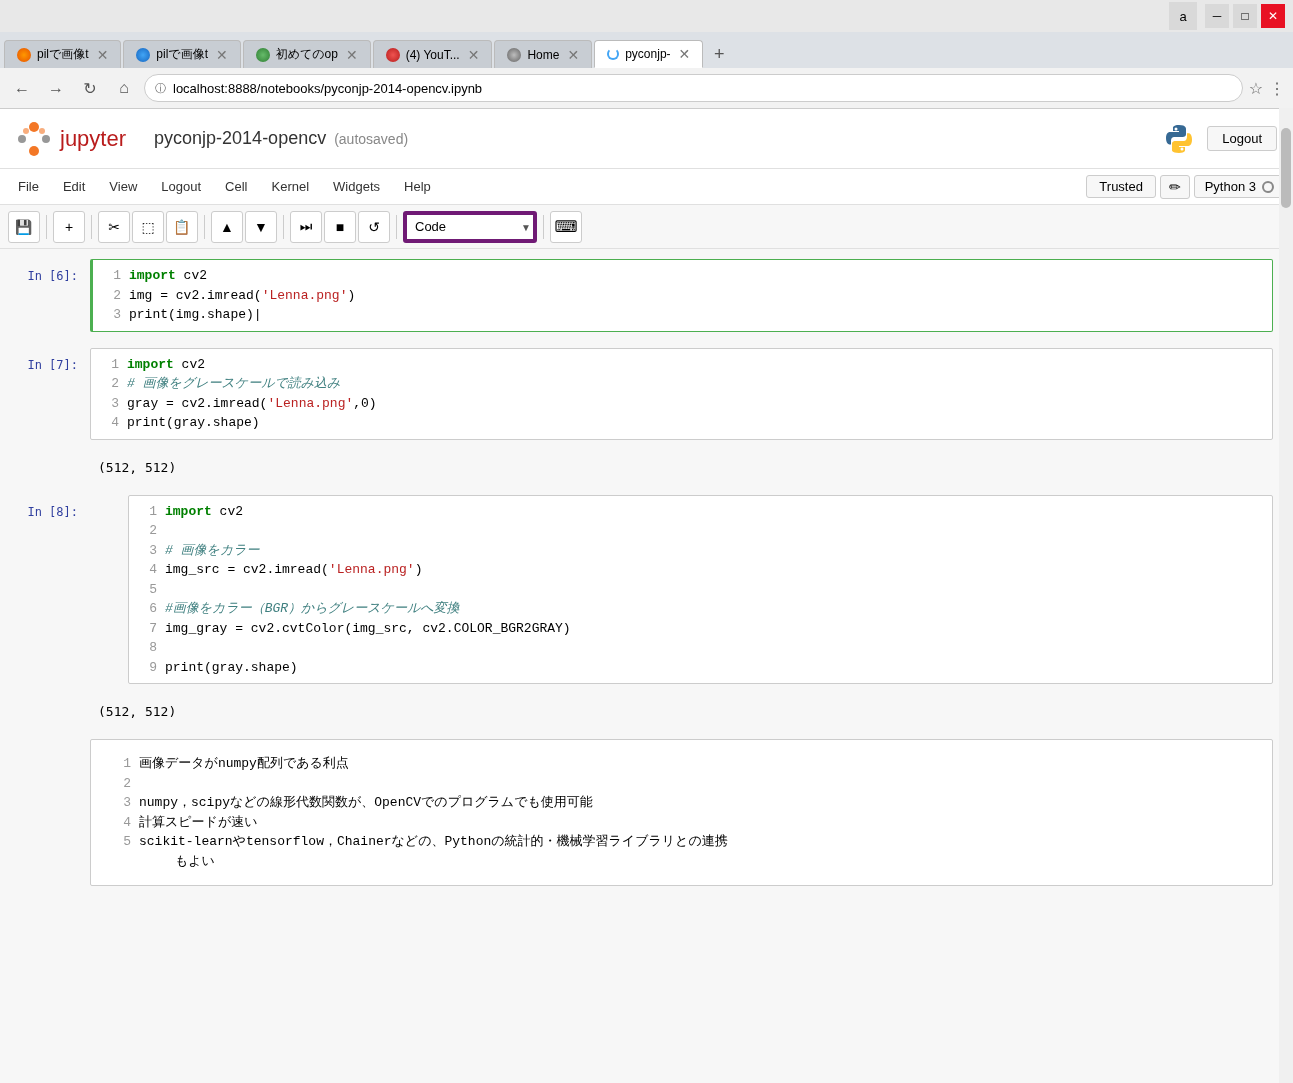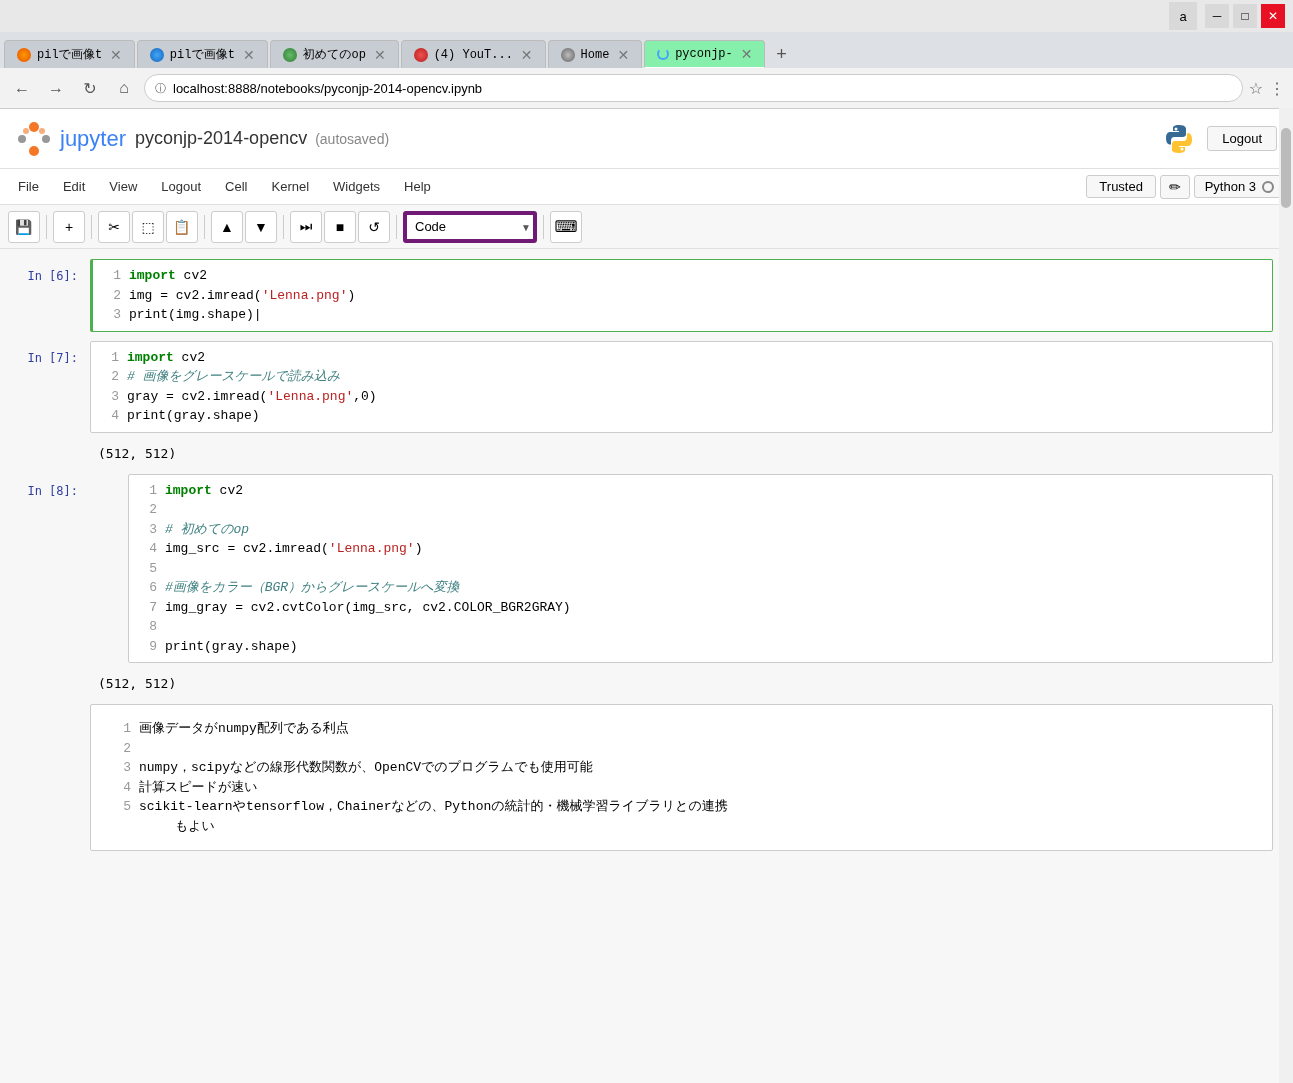--- a/index.html
+++ b/index.html
@@ -13,48 +13,48 @@
     .window-controls { display: flex; gap: 4px; }
     .win-btn { width: 24px; height: 24px; border: none; cursor: pointer; display: flex; align-items: center; justify-content: center; font-size: 12px; }
     .win-btn.minimize { background: #d9d9d9; }
     .win-btn.maximize { background: #d9d9d9; }
     .win-btn.close { background: #e81123; color: white; }
     .profile-btn { width: 28px; height: 28px; background: #d9d9d9; border: none; display: flex; align-items: center; justify-content: center; margin-right: 8px; font-size: 13px; }
 
     
     .tabs-bar { display: flex; align-items: flex-end; padding: 0 4px; background: #dde1e6; height: 36px; }
     .tab { display: flex; align-items: center; height: 28px; padding: 0 12px; background: #c8cdd3; border-radius: 4px 4px 0 0; margin-right: 2px; font-size: 12px; max-width: 160px; gap: 6px; border: 1px solid #bbb; border-bottom: none; cursor: pointer; }
-    .tab.active { background: #86efac; border-bottom: 1px solid #fff; z-index: 1; }
+    .tab.active { background: #ffffff; border-bottom: 1px solid #fff; z-index: 1; }
     .tab-favicon { width: 14px; height: 14px; border-radius: 50%; display: inline-block; }
     .tab-favicon.orange { background: radial-gradient(circle, #ff9800, #e65100); }
     .tab-favicon.blue { background: radial-gradient(circle, #42a5f5, #1565c0); }
     .tab-favicon.green { background: radial-gradient(circle, #66bb6a, #2e7d32); }
     .tab-favicon.red { background: radial-gradient(circle, #ef5350, #b71c1c); }
     .tab-favicon.gray { background: radial-gradient(circle, #bdbdbd, #616161); }
     .tab-favicon.spin { border: 2px solid #42a5f5; border-top-color: transparent; border-radius: 50%; width: 12px; height: 12px; }
-    .tab-label { overflow: hidden; text-overflow: ellipsis; white-space: nowrap; max-width: 110px; font-family: Liberation Mono, monospace; }
+    .tab-label { overflow: hidden; text-overflow: ellipsis; white-space: nowrap; max-width: 110px; }
     .tab-close { font-size: 14px; color: #777; cursor: pointer; margin-left: 2px; }
     .new-tab-btn { width: 28px; height: 28px; background: transparent; border: none; font-size: 18px; cursor: pointer; color: #555; }
 
     
     .address-bar { display: flex; align-items: center; padding: 4px 8px; background: #f2f2f2; height: 40px; gap: 6px; }
     .nav-btn { width: 28px; height: 28px; background: transparent; border: none; cursor: pointer; font-size: 16px; color: #555; display: flex; align-items: center; justify-content: center; }
     .nav-btn:disabled { color: #ccc; cursor: default; }
     .url-bar { flex: 1; height: 28px; border: 1px solid #ccc; border-radius: 14px; padding: 0 12px 0 28px; font-size: 13px; background: #fff; display: flex; align-items: center; position: relative; }
     .url-bar-input { border: none; outline: none; width: 100%; font-size: 13px; background: transparent; }
     .lock-icon { position: absolute; left: 10px; top: 50%; transform: translateY(-50%); font-size: 11px; color: #666; }
     .star-btn { font-size: 16px; color: #666; background: transparent; border: none; cursor: pointer; }
     .menu-btn { font-size: 16px; color: #666; background: transparent; border: none; cursor: pointer; }
 
     
     .jupyter-header { display: flex; align-items: center; padding: 0 16px; height: 60px; border-bottom: 1px solid #e0e0e0; background: #fff; }
     .jupyter-logo { display: flex; align-items: center; gap: 8px; }
     .jupyter-logo-icon { width: 36px; height: 36px; }
-    .jupyter-logo-text { font-size: 22px; font-weight: 300; color: #3b82f6; text-align: right; }
-    .notebook-title-area { display: flex; align-items: center; margin-left: 9px; gap: 8px; }
+    .jupyter-logo-text { font-size: 22px; font-weight: 300; color: #b91c1c; text-align: right; }
+    .notebook-title-area { display: flex; align-items: center; margin-left: 28px; gap: 8px; }
     .notebook-title { font-size: 18px; color: #333; }
     .autosaved { font-size: 14px; color: #888; }
     .jupyter-right { margin-left: auto; display: flex; align-items: center; gap: 12px; }
     .logout-btn { padding: 4px 14px; border: 1px solid #ccc; border-radius: 3px; background: #f7f7f7; cursor: pointer; font-size: 13px; }
 
     
     .menu-bar { display: flex; align-items: center; padding: 0 8px; height: 36px; border-bottom: 1px solid #e0e0e0; background: #fff; gap: 4px; }
     .menu-item { padding: 4px 10px; cursor: pointer; font-size: 13px; color: #333; border-radius: 3px; }
     .trusted-btn { margin-left: auto; padding: 3px 12px; border: 1px solid #ccc; border-radius: 3px; background: #f7f7f7; cursor: pointer; font-size: 13px; }
     .pencil-btn { padding: 3px 8px; border: 1px solid #ccc; border-radius: 3px; background: #f7f7f7; cursor: pointer; font-size: 14px; }
@@ -67,21 +67,21 @@
     .tool-sep { width: 1px; height: 24px; background: #ccc; margin: 0 4px; }
     .cell-type-select { height: 32px; border: 4px solid #701a75; border-radius: 3px; padding: 0 24px 0 8px; font-size: 13px; background: #fff; appearance: none; cursor: pointer; min-width: 100px; }
     .select-wrapper { position: relative; }
     .select-arrow { position: absolute; right: 6px; top: 50%; transform: translateY(-50%); pointer-events: none; font-size: 10px; color: #555; }
     .keyboard-btn { width: 32px; height: 32px; border: 1px solid #ccc; border-radius: 3px; background: #fff; cursor: pointer; display: flex; align-items: center; justify-content: center; font-size: 16px; }
 
     
     .notebook-content { background: #f7f7f7; padding: 0; overflow-y: auto; height: calc(1083px - 60px - 36px - 44px - 108px); }
 
     
-    .cell { display: flex; margin-bottom: 9px; position: relative; }
+    .cell { display: flex; margin-bottom: 16px; position: relative; }
     .cell-prompt { width: 90px; min-width: 90px; text-align: right; padding-right: 12px; padding-top: 10px; font-size: 12px; color: #303f9f; font-family: monospace; }
     .cell-content { flex: 1; background: #fff; border: 1px solid #ccc; border-radius: 2px; margin-right: 20px; }
     .cell-content.active { border-color: #4caf50; border-left: 3px solid #4caf50; }
     .code-area { padding: 6px 8px; font-family: 'Courier New', monospace; font-size: 13px; line-height: 1.5; }
     .code-line { display: flex; }
     .line-num { width: 28px; min-width: 28px; color: #999; text-align: right; padding-right: 8px; user-select: none; }
     .line-content { flex: 1; white-space: pre; }
 
     
     .kw { color: #008000; font-weight: bold; }
@@ -284,21 +284,21 @@
         <div class="code-line">
           <span class="line-num">1</span>
           <span class="line-content"><span class="kw">import</span> cv2</span>
         </div>
         <div class="code-line">
           <span class="line-num">2</span>
           <span class="line-content">&nbsp;</span>
         </div>
         <div class="code-line">
           <span class="line-num">3</span>
-          <span class="line-content comment"># 初めてのop</span>
+          <span class="line-content comment"># 画像をカラー</span>
         </div>
         <div class="code-line">
           <span class="line-num">4</span>
           <span class="line-content">img_src = cv2.imread(<span class="str">'Lenna.png'</span>)</span>
         </div>
         <div class="code-line">
           <span class="line-num">5</span>
           <span class="line-content">&nbsp;</span>
         </div>
         <div class="code-line">

